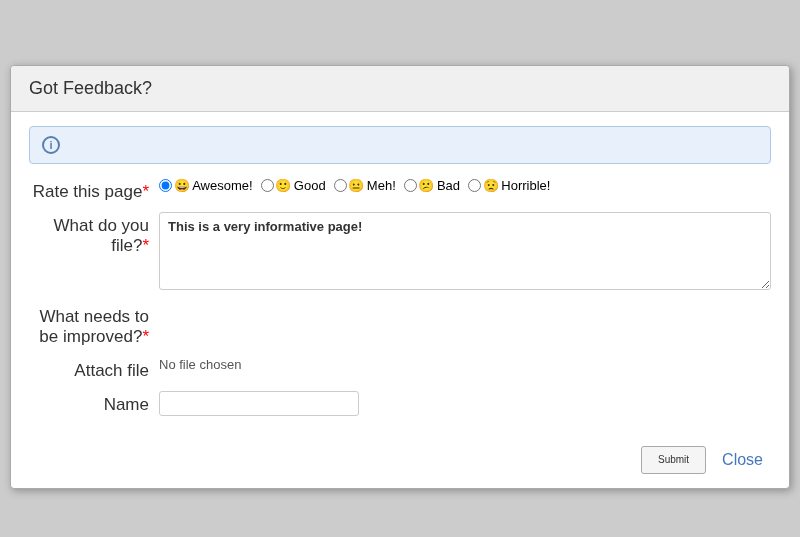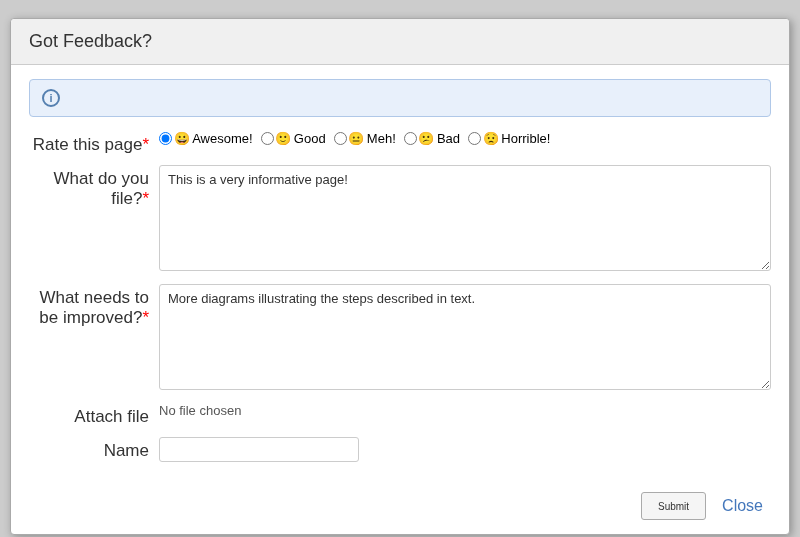--- a/index.html
+++ b/index.html
@@ -93,28 +93,29 @@
       gap: 2px;
       margin-right: 4px;
       cursor: pointer;
     }
     .rating-option input[type="radio"] {
       margin: 0;
       cursor: pointer;
     }
     textarea {
       width: 100%;
-      height: 106px;
+      height: 78px;
       border: 1px solid #ccc;
       border-radius: 3px;
       padding: 6px 8px;
       font-size: 13px;
       font-family: Arial, sans-serif;
       resize: vertical;
       color: #333;
+      font-weight: bold;
     }
     .file-row {
       display: flex;
       align-items: center;
       gap: 8px;
     }
     .choose-files-btn {
       background: #f0f0f0;
       border: 1px solid #aaa;
       border-radius: 3px;
@@ -210,23 +211,20 @@
       </div>
       <div class="form-control">
         <textarea style="">This is a very informative page!</textarea>
       </div>
     </div>
 
     <div class="form-row">
       <div class="form-label" style="padding-top:4px;">
         <span>What needs to be improved?</span><span class="required">*</span>
       </div>
-      <div class="form-control">
-        <textarea style="">More diagrams illustrating the steps described in text.</textarea>
-      </div>
     </div>
 
     <div class="form-row">
       <div class="form-label">Attach file</div>
       <div class="form-control file-row">
         <span class="no-file-text">No file chosen</span>
       </div>
     </div>
 
     <div class="form-row">

